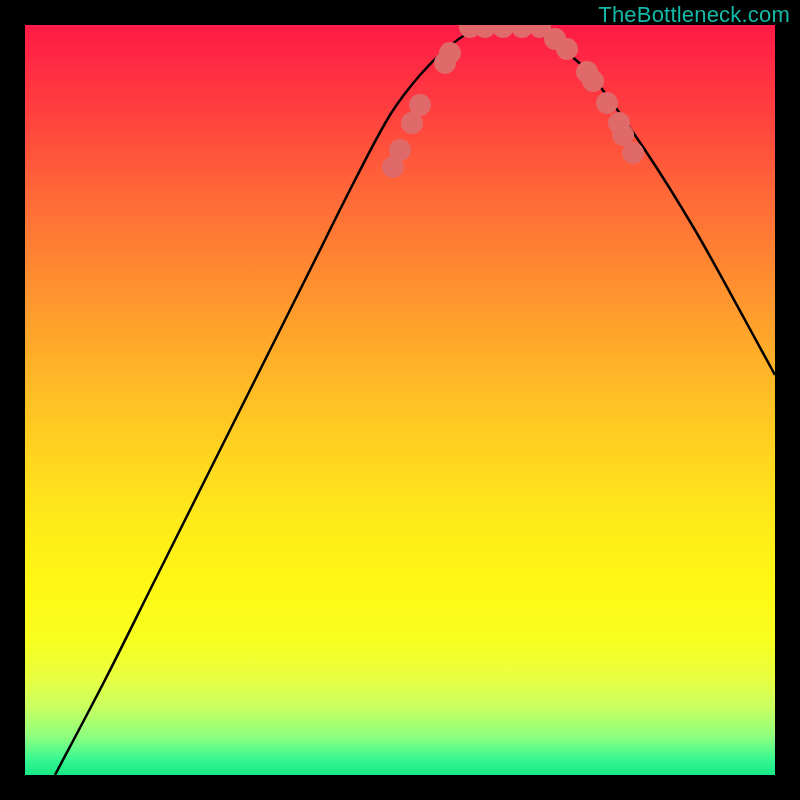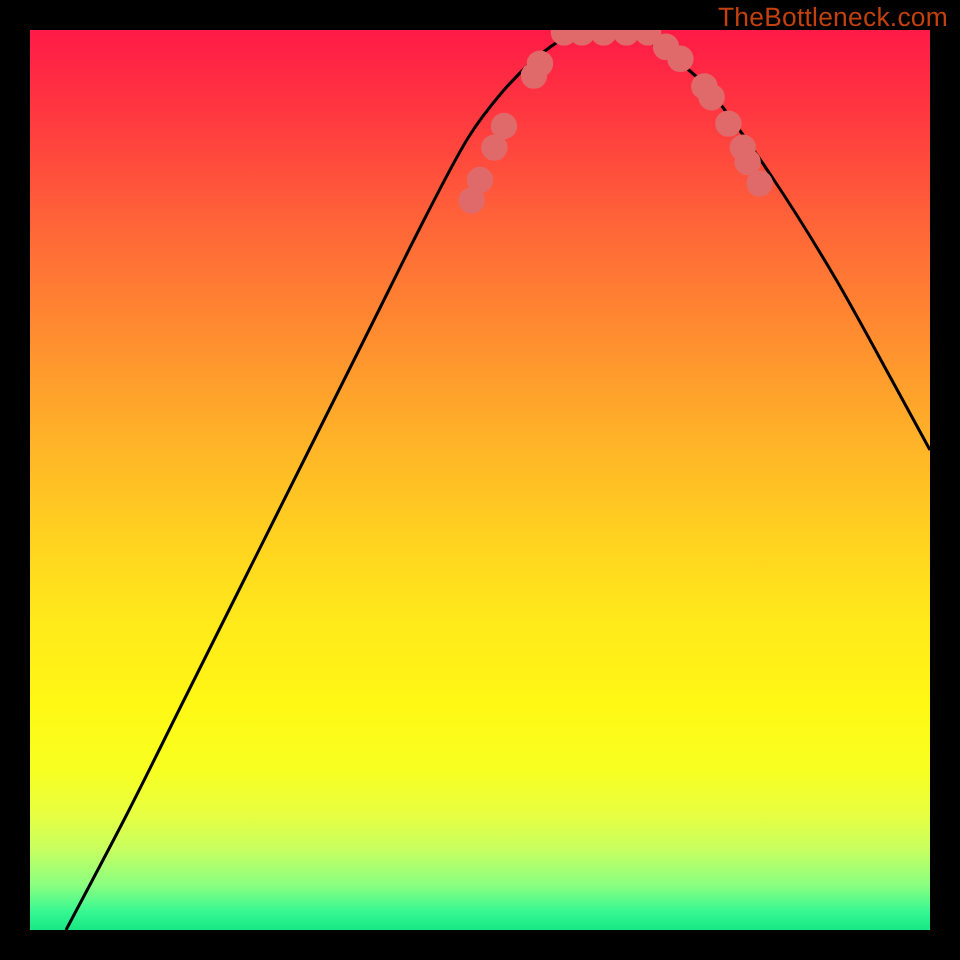--- a/index.html
+++ b/index.html
@@ -37,21 +37,21 @@
       #c8ff60 91%,
       #8bff80 95%,
       #36f792 98%,
       #16e884 100%
     );
   }
   .watermark {
     position: absolute;
     top: 2px;
     right: 10px;
-    color: #c2410c;
+    color: #14b8a6;
     font-size: 22px;
     font-weight: 500;
     letter-spacing: 0.2px;
     font-family: Arial, Helvetica, sans-serif;
   }
   svg.curve {
     position: absolute;
     left: 25px; top: 25px;
     width: 750px; height: 750px;
     overflow: visible;

